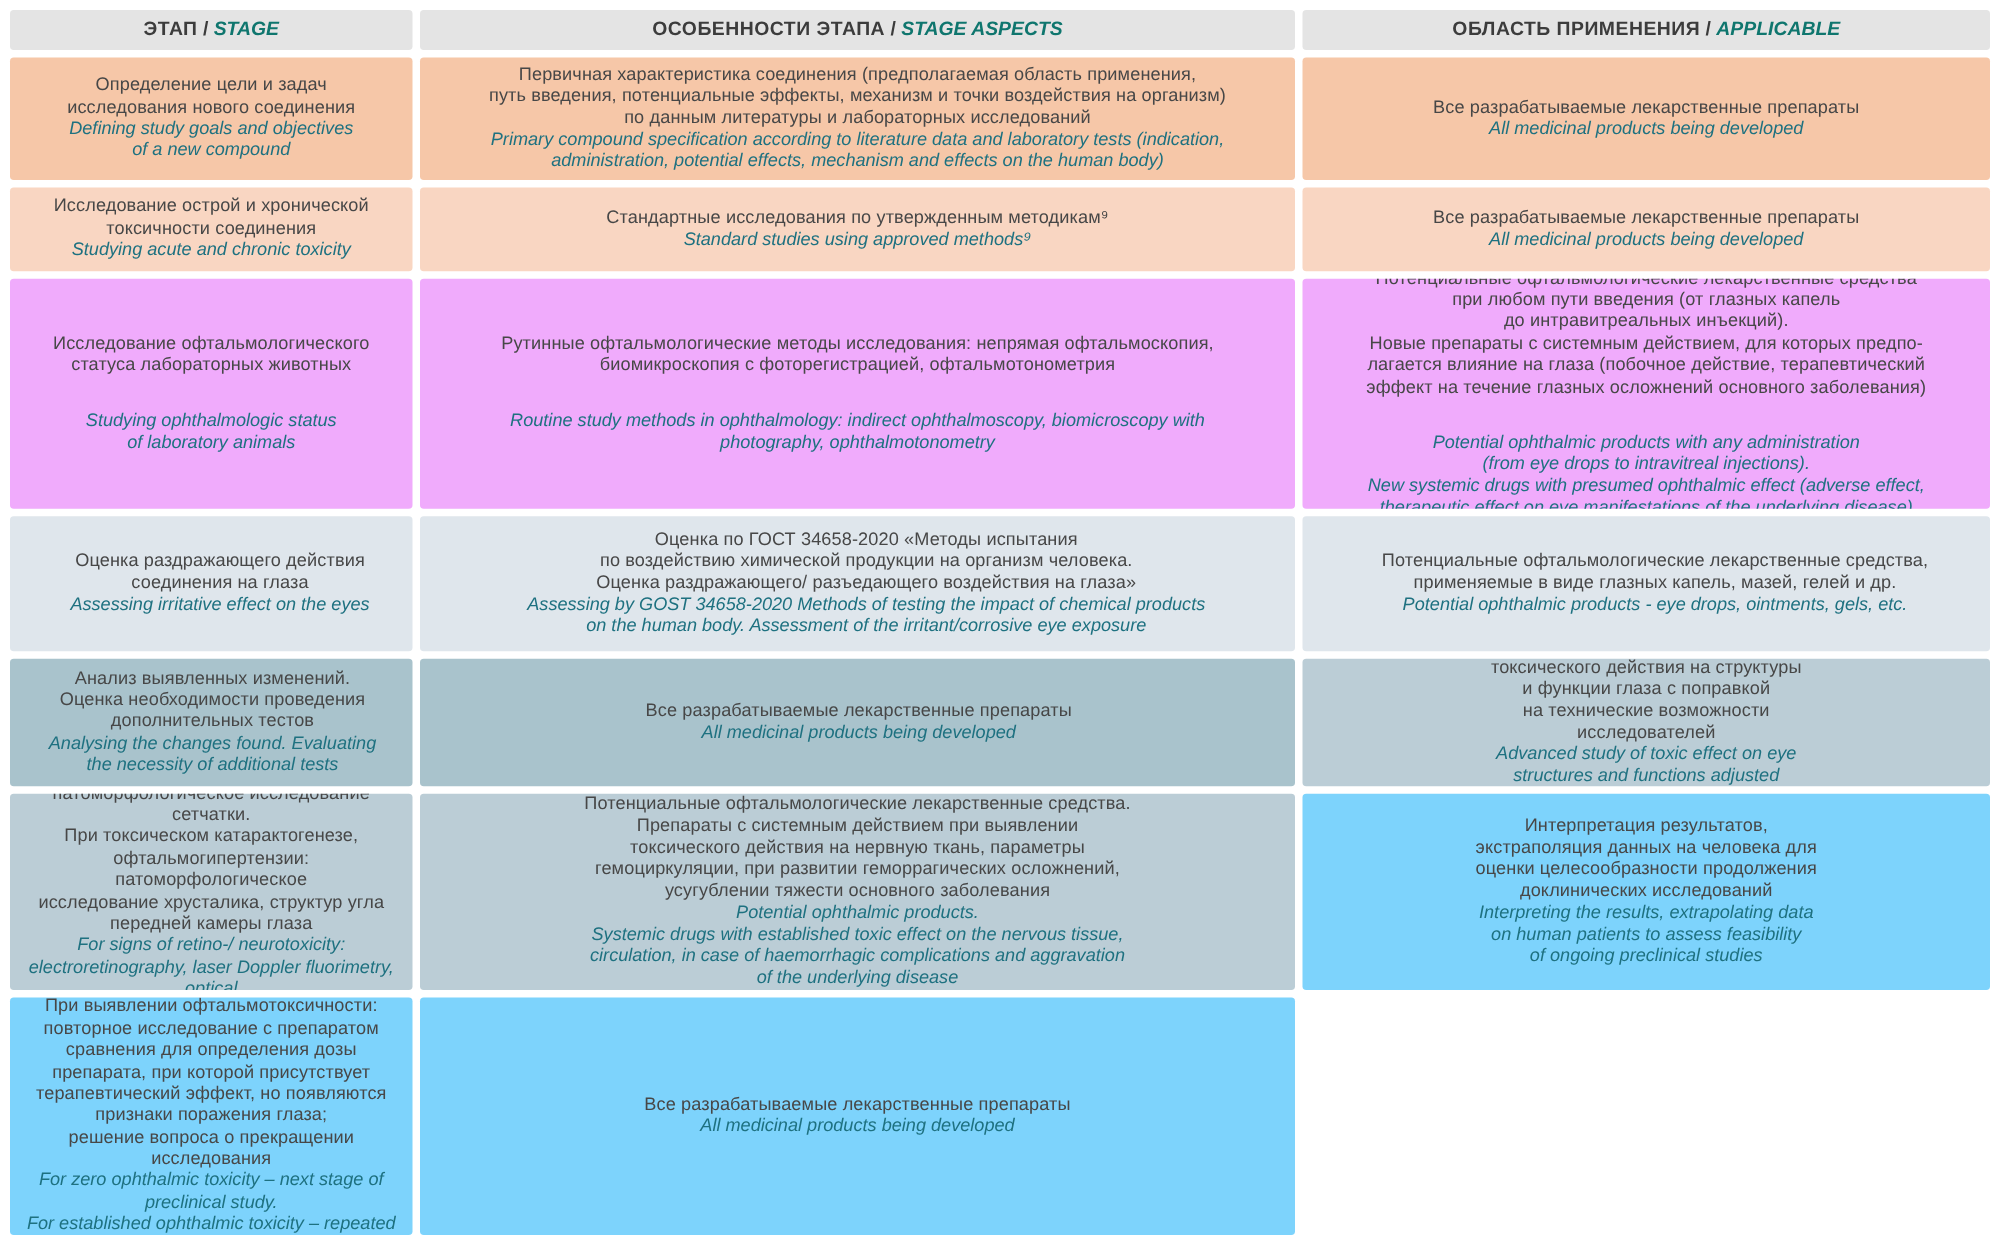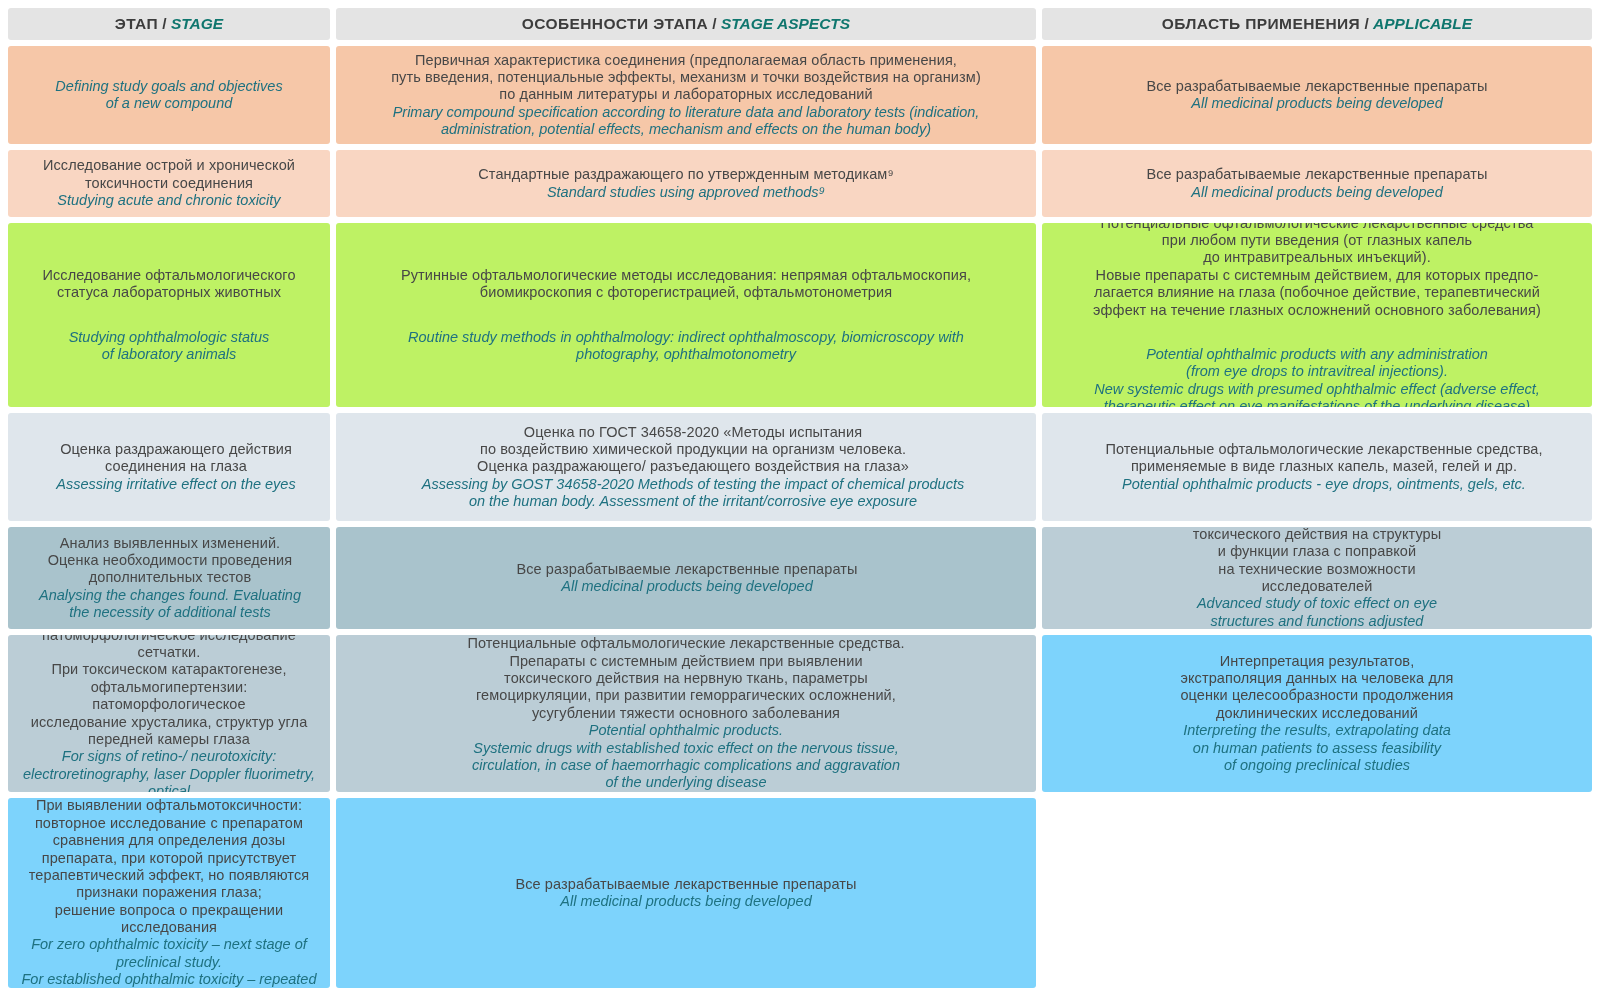--- a/index.html
+++ b/index.html
@@ -32,21 +32,21 @@
   .hdr {
     background: #e4e4e4; flex-direction: row;
     font-weight: bold; font-size: 15.5px;
   }
   .hdr .hru { color: #3c3c3c; letter-spacing: 0.4px; }
   .hdr .hsep { color: #3c3c3c; white-space: pre; }
   .hdr .hen { color: #0f766e; font-style: italic; }
   
   .r0 { background: #f6c7a8; }
   .r1 { background: #f9d6c2; }
-  .r2 { background: #bef264; gap: 27px; }
+  .r2 { background: #f0abfc; gap: 27px; }
   .r3 { background: #dfe6ec; padding-left: 24px; }
   .r4 { background: #a9c3cc; padding-left: 12px; }
   .r5 { background: #bbcdd6; }
   .r6 { background: #7dd3fc; }
 </style>
 </head>
 <body>
 
 <div class="page">
   <div class="grid">
@@ -61,20 +61,22 @@
         <span class="hsep"> / </span>
         <span class="hen">STAGE ASPECTS</span>
     </div>
     <div class="cell hdr">
       <span class="hru">ОБЛАСТЬ ПРИМЕНЕНИЯ</span>
         <span class="hsep"> / </span>
         <span class="hen">APPLICABLE</span>
     </div>
 
     <div class="cell r0">
+      <div class="ru">Определение цели и задач
+исследования нового соединения</div>
       <div class="en">Defining study goals and objectives
 of a new compound</div>
     </div>
     <div class="cell r0">
       <div class="ru">Первичная характеристика соединения (предполагаемая область применения,
 путь введения, потенциальные эффекты, механизм и точки воздействия на организм)
 по данным литературы и лабораторных исследований</div>
       <div class="en">Primary compound specification according to literature data and laboratory tests (indication,
 administration, potential effects, mechanism and effects on the human body)</div>
     </div>
@@ -82,21 +84,21 @@
       <div class="ru">Все разрабатываемые лекарственные препараты</div>
       <div class="en">All medicinal products being developed</div>
     </div>
 
     <div class="cell r1">
       <div class="ru">Исследование острой и хронической
 токсичности соединения</div>
       <div class="en">Studying acute and chronic toxicity</div>
     </div>
     <div class="cell r1">
-      <div class="ru">Стандартные раздражающего по утвержденным методикам⁹</div>
+      <div class="ru">Стандартные исследования по утвержденным методикам⁹</div>
       <div class="en">Standard studies using approved methods⁹</div>
     </div>
     <div class="cell r1">
       <div class="ru">Все разрабатываемые лекарственные препараты</div>
       <div class="en">All medicinal products being developed</div>
     </div>
 
     <div class="cell r2">
       <div class="ru">Исследование офтальмологического
 статуса лабораторных животных</div>

